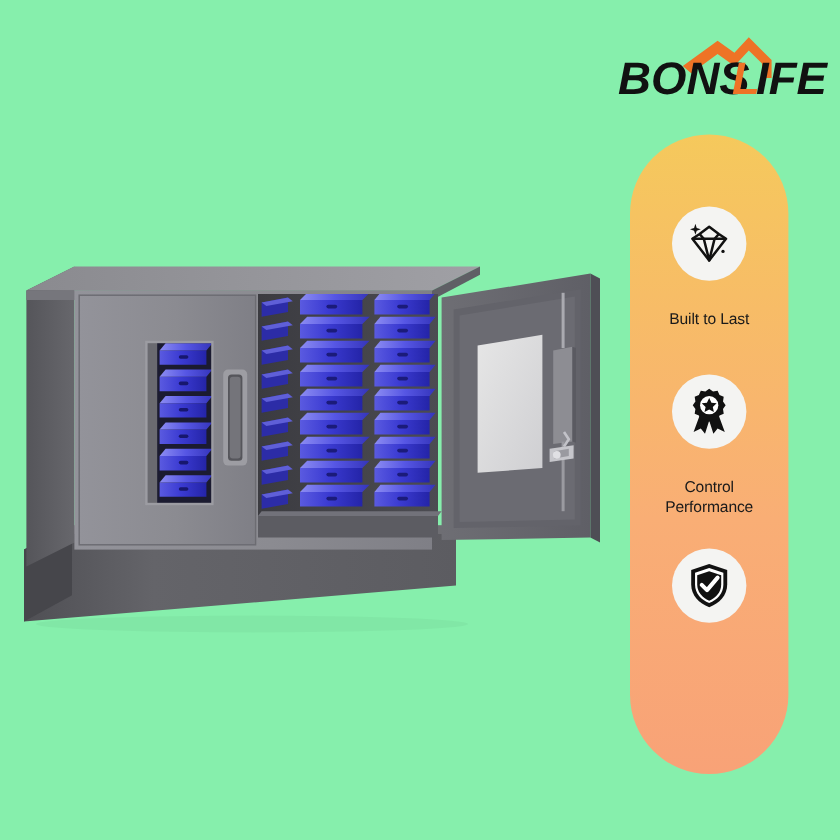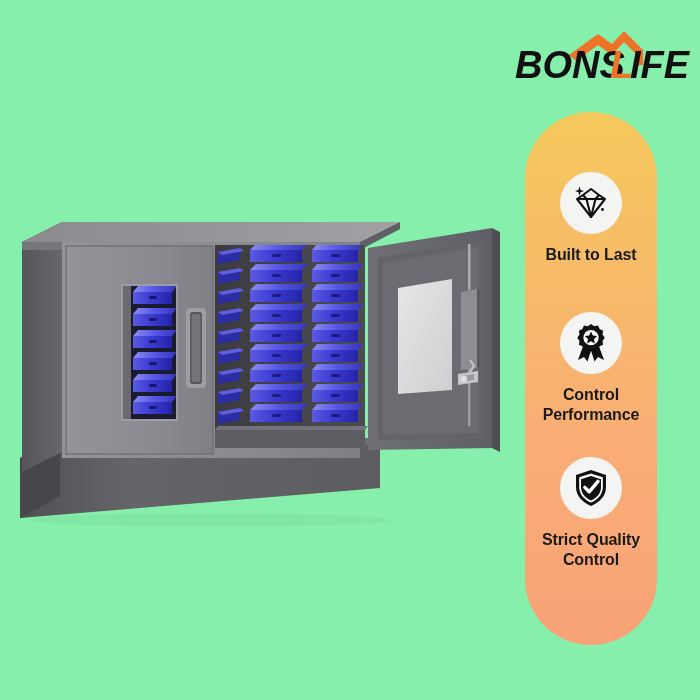--- a/index.html
+++ b/index.html
@@ -51,23 +51,23 @@
     height: 62px;
     border-radius: 50%;
     background: #f4f4f2;
     margin: 0 auto;
     display: flex;
     align-items: center;
     justify-content: center;
   }
   .feature-icon-circle svg { display: block; }
   .feature-label {
-    margin-top: 11px;
-    font-size: 16px;
-    font-weight: bold;
+    margin-top: 24px;
+    font-size: 13px;
+    font-weight: normal;
     color: #1a1a1a;
     line-height: 1.28;
     letter-spacing: -0.1px;
     white-space: pre-line;
   }
   #feature-0 { top: 60px; }
   #feature-1 { top: 200px; }
   #feature-2 { top: 345px; }
 
   
@@ -143,22 +143,20 @@
       <div class="feature-icon-circle">
         <span>
           <svg width="38" height="40" viewBox="0 0 38 40" xmlns="http://www.w3.org/2000/svg">
             <path d="M19 2 L34 7 L34 19 C34 28 27.5 34.6 19 38 C10.5 34.6 4 28 4 19 L4 7 Z" fill="#111111"></path>
             <path d="M19 5.4 L30.8 9.3 L30.8 19 C30.8 26.3 25.7 31.8 19 34.6 C12.3 31.8 7.2 26.3 7.2 19 L7.2 9.3 Z" fill="#ffffff"></path>
             <path d="M19 8 L29 11.3 L29 19 C29 25.3 24.7 30.1 19 32.6 C13.3 30.1 9 25.3 9 19 L9 11.3 Z" fill="#111111"></path>
             <path d="M12.8 19.4 L17.2 23.8 L26 13.4" fill="none" stroke="#ffffff" stroke-width="3.4" stroke-linecap="round" stroke-linejoin="round"></path>
           </svg>
         </span>
       </div>
-      <div class="feature-label">Strict Quality
-Control</div>
     </div>
 
   </div>
 
   <div id="product-photo">
     <svg width="520" height="360" viewBox="0 0 520 360" xmlns="http://www.w3.org/2000/svg">
       <defs>
         <linearGradient id="gTop" x1="0" y1="0" x2="1" y2="0">
           <stop offset="0" stop-color="#8a8a8f"></stop>
           <stop offset="1" stop-color="#a0a0a5"></stop>

